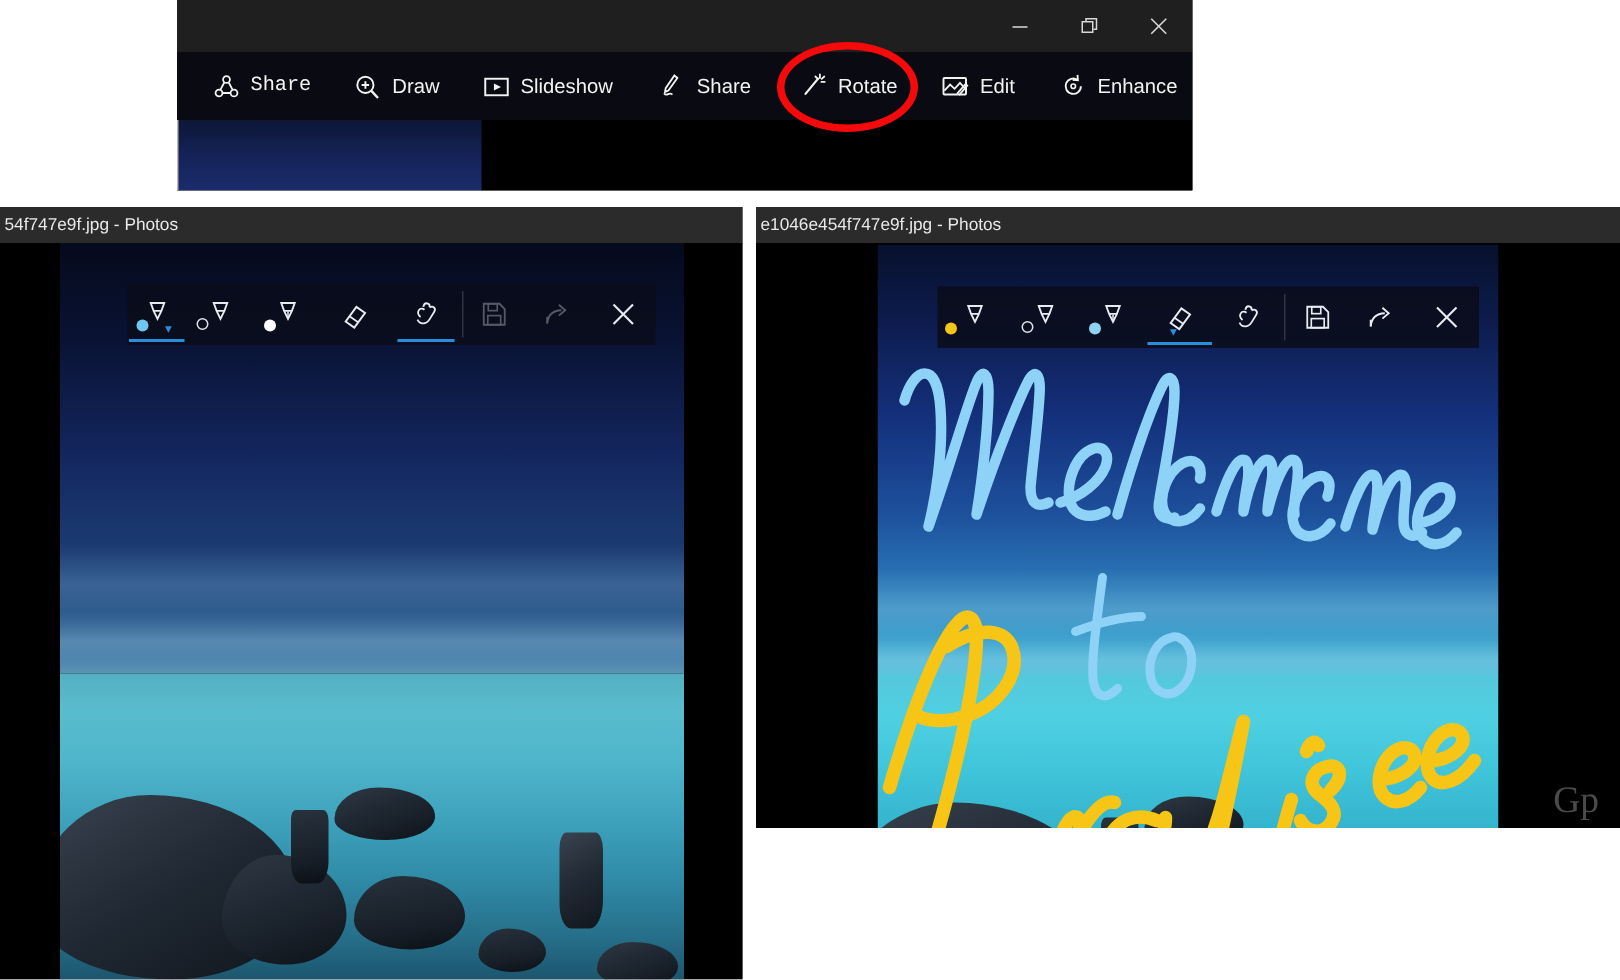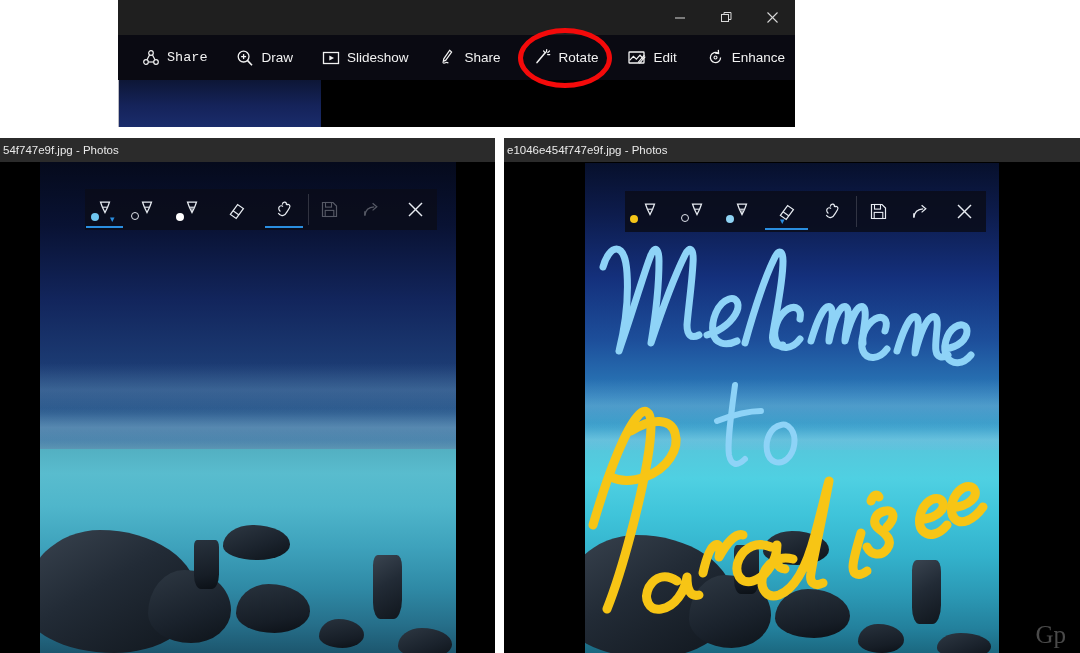--- a/index.html
+++ b/index.html
@@ -346,21 +346,21 @@
             <line x1="2" y1="2" x2="15" y2="15" stroke="#e8ecf2" stroke-width="1.45"></line>
             <line x1="15" y1="2" x2="2" y2="15" stroke="#e8ecf2" stroke-width="1.45"></line>
           </svg>
         </div>
       </div>
     </div>
 
   </div>
 </div>
 
-<div class="photo-window" id="right-window" style="left:504px;top:138px;width:576px;height:515px;">
+<div class="photo-window" id="right-window" style="left:504px;top:138px;width:576px;height:414px;">
 
   <div class="pw-titlebar">e1046e454f747e9f.jpg - Photos</div>
 
   <div class="pw-stage" style="top:25px;height:490px;">
 
     <div class="photo bright" style="left:81px;width:414px;">
       <div class="sky"></div>
       <div class="cloudband" style="top:44%;height:10%;background:linear-gradient(180deg,rgba(150,205,230,0) 0%,rgba(168,216,236,.5) 55%,rgba(150,205,230,0) 100%);"></div>
       <div class="cloudband" style="top:53%;height:7%;background:linear-gradient(180deg,rgba(178,222,240,0) 0%,rgba(192,232,246,.55) 50%,rgba(178,222,240,0) 100%);"></div>
       <div class="sea"></div>

